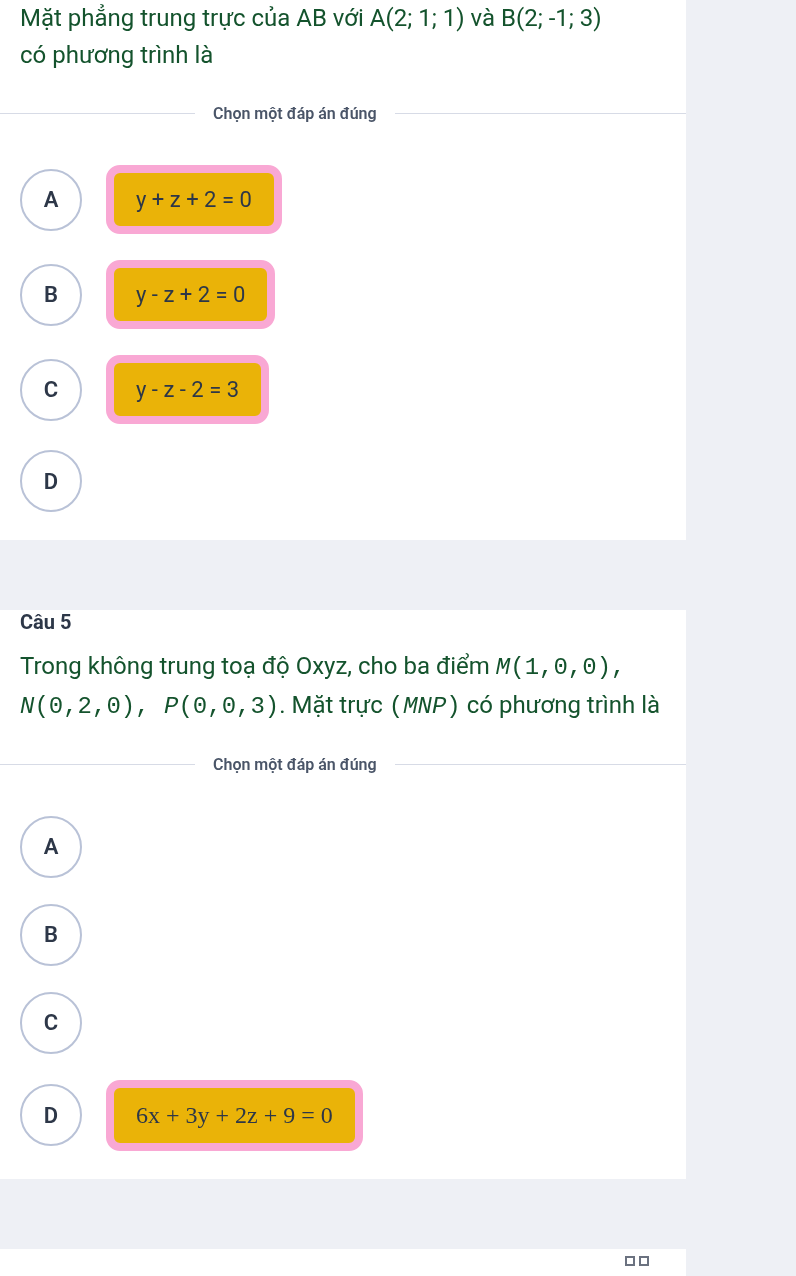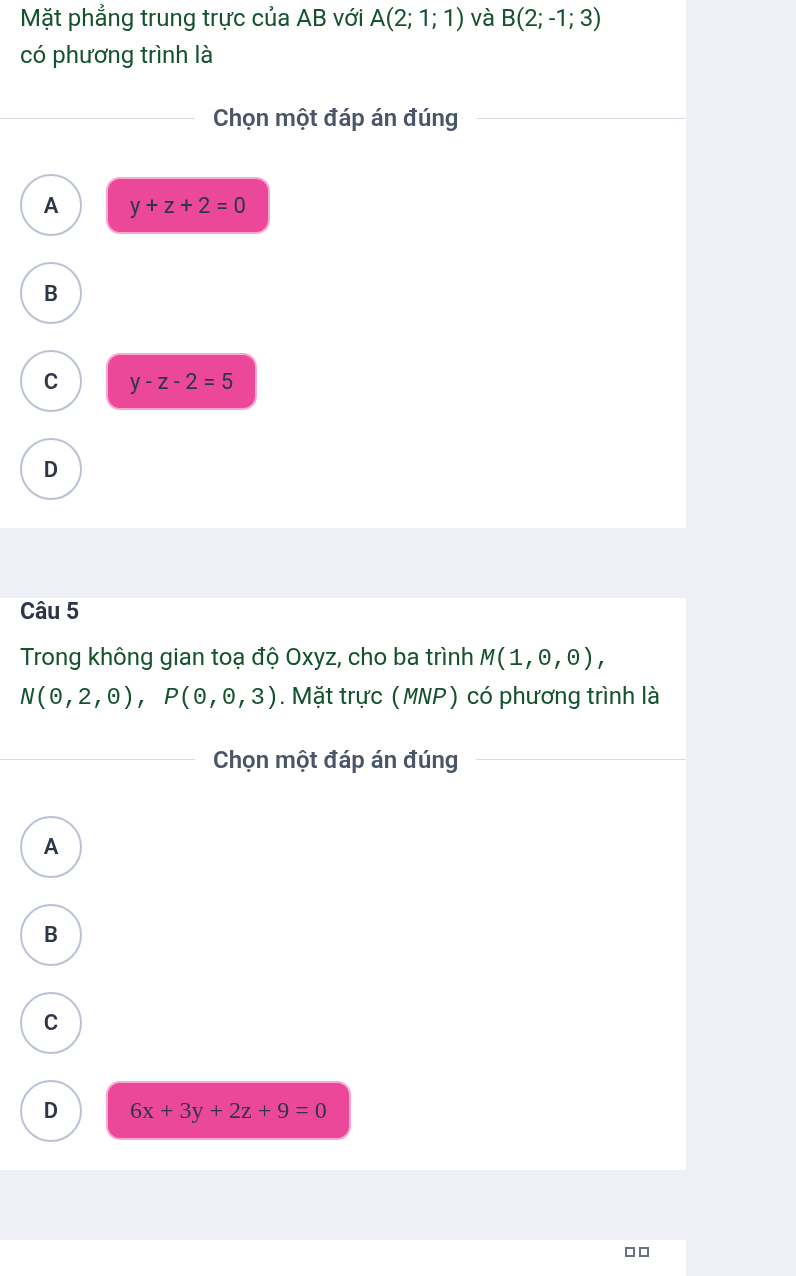--- a/index.html
+++ b/index.html
@@ -17,21 +17,21 @@
       background: #ffffff;
       padding: 0 20px 28px 20px;
       margin-right: 110px;
       margin-bottom: 70px;
     }
     .card:last-of-type {
       margin-bottom: 0;
       padding-top: 28px;
     }
     .question-title {
-      font-size: 23px;
+      font-size: 20px;
       font-weight: 700;
       color: #2d3748;
       margin-bottom: 14px;
     }
     .question-text {
       font-size: 24px;
       line-height: 1.55;
       color: #14532d;
       margin-bottom: 30px;
     }
@@ -47,21 +47,21 @@
       height: 1px;
       background: #d7dbe6;
     }
     .instruction-line.left {
       width: 195px;
     }
     .instruction-line.right {
       flex: 1;
     }
     .instruction-text {
-      font-size: 24px;
+      font-size: 16px;
       font-weight: 600;
       color: #4a5568;
       padding: 0 18px;
       white-space: nowrap;
     }
     .options {
       display: flex;
       flex-direction: column;
       gap: 26px;
       padding-top: 4px;
@@ -79,26 +79,26 @@
       display: flex;
       align-items: center;
       justify-content: center;
       font-size: 22px;
       font-weight: 600;
       color: #2d3748;
       flex-shrink: 0;
       background: #fff;
     }
     .option-box {
-      border: 2px solid #f9a8d4;
+      border: 8px solid #f9a8d4;
       border-radius: 14px;
       padding: 14px 22px;
       font-size: 24px;
       color: #2d3748;
-      background: #ec4899;
+      background: #eab308;
       font-family: 'Times New Roman', serif;
       white-space: nowrap;
     }
     .option-box.sans {
       font-family: -apple-system, BlinkMacSystemFont, 'Segoe UI', Roboto, Arial, sans-serif;
       font-size: 22px;
     }
     .math {
       font-family: Liberation Mono, monospace;
     }
@@ -138,35 +138,36 @@
     <div class="instruction-line right"></div>
   </div>
 
   <div class="options">
     <div class="option-row">
       <div class="option-letter">A</div>
       <div class="option-box sans">y + z + 2 = 0</div>
     </div>
     <div class="option-row">
       <div class="option-letter">B</div>
+      <div class="option-box sans">y - z + 2 = 0</div>
     </div>
     <div class="option-row">
       <div class="option-letter">C</div>
-      <div class="option-box sans">y - z - 2 = 5</div>
+      <div class="option-box sans">y - z - 2 = 3</div>
     </div>
     <div class="option-row">
       <div class="option-letter">D</div>
     </div>
   </div>
 </div>
 
 <div class="card">
   <div class="question-title">Câu 5</div>
   <div class="question-text">
-    <span>Trong không gian toạ độ Oxyz, cho ba trình </span><span class="math"><span class="it">M</span>(1,0,0),</span><br>
+    <span>Trong không trung toạ độ Oxyz, cho ba điểm </span><span class="math"><span class="it">M</span>(1,0,0),</span><br>
     <span class="math"><span class="it">N</span>(0,2,0), </span><span class="math"><span class="it">P</span>(0,0,3)</span><span>. Mặt trực </span><span class="math">(<span class="it">MNP</span>)</span><span> có phương trình là</span>
   </div>
 
   <div class="instruction-row">
     <div class="instruction-line left"></div>
     <div class="instruction-text">Chọn một đáp án đúng</div>
     <div class="instruction-line right"></div>
   </div>
 
   <div class="options">

